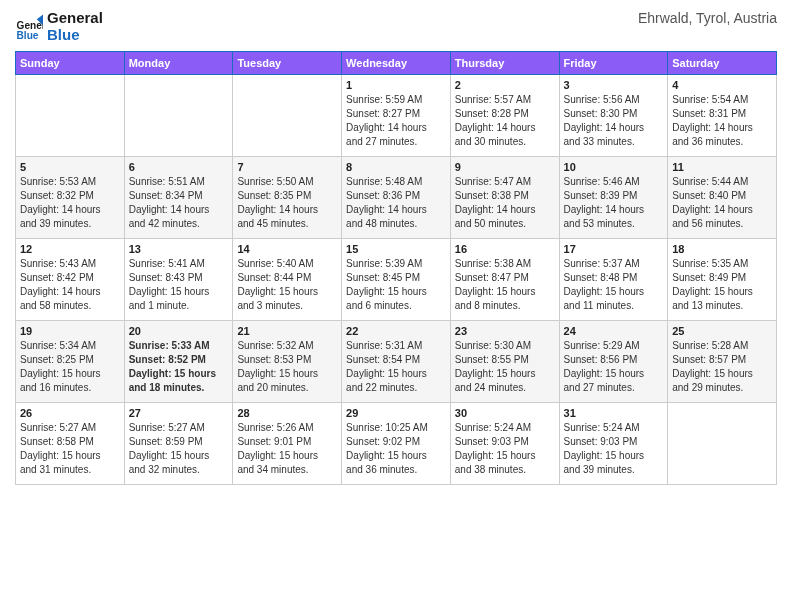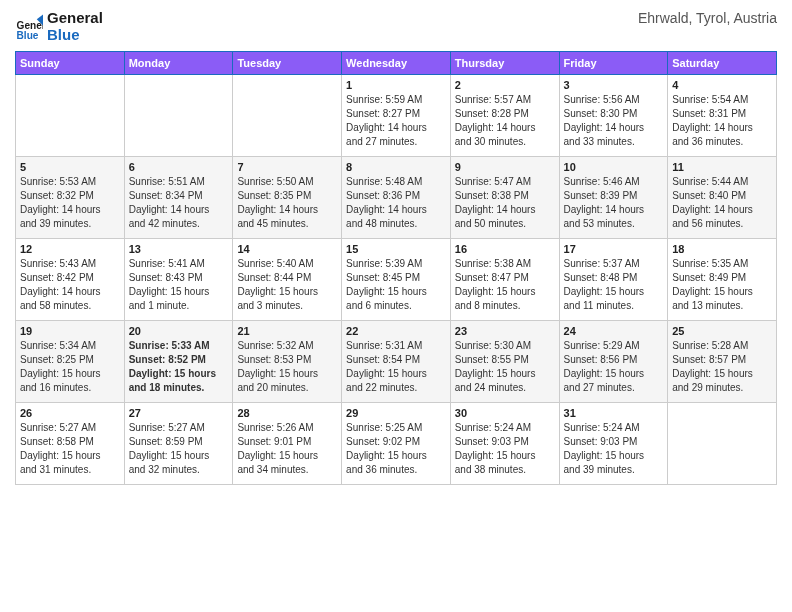--- a/index.html
+++ b/index.html
@@ -321,21 +321,21 @@
           </td>
           <td>
             <span class="day-num">28</span>
             <div class="day-info" style="white-space: pre-line;">Sunrise: 5:26 AM
 Sunset: 9:01 PM
 Daylight: 15 hours
 and 34 minutes.</div>
           </td>
           <td>
             <span class="day-num">29</span>
-            <div class="day-info" style="white-space: pre-line;">Sunrise: 5:25 AM
+            <div class="day-info" style="white-space: pre-line;">Sunrise: 10:25 AM
 Sunset: 9:02 PM
 Daylight: 15 hours
 and 36 minutes.</div>
           </td>
           <td>
             <span class="day-num">30</span>
             <div class="day-info" style="white-space: pre-line;">Sunrise: 5:24 AM
 Sunset: 9:03 PM
 Daylight: 15 hours
 and 38 minutes.</div>

